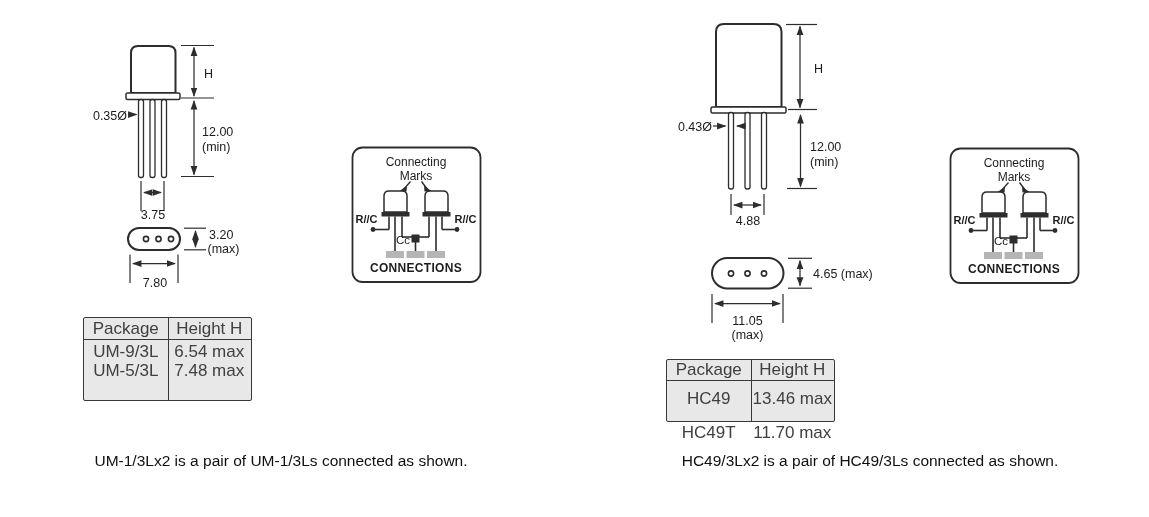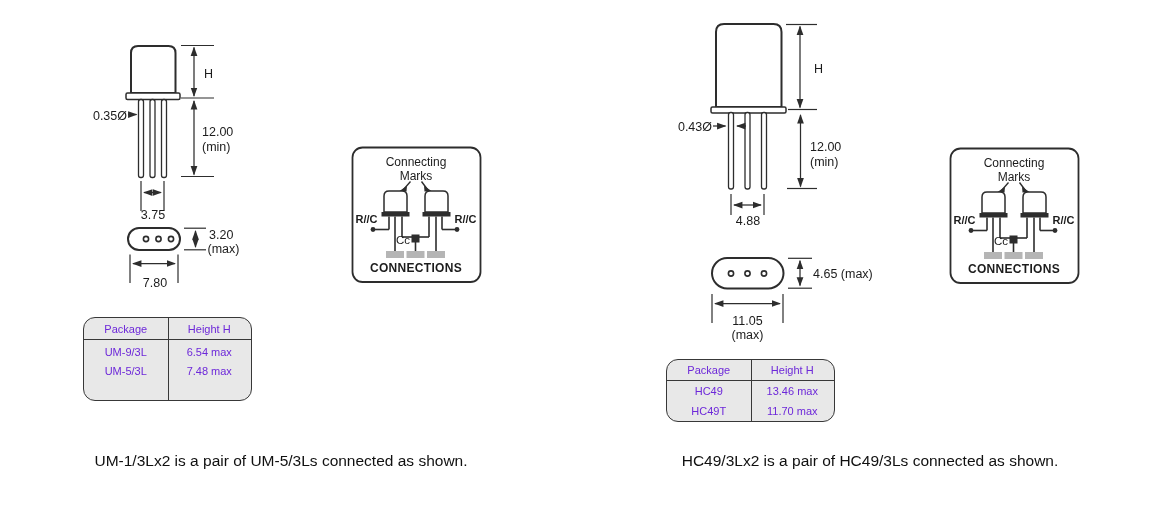--- a/index.html
+++ b/index.html
@@ -20,21 +20,21 @@
   .pad    { fill:#b5b5b5; }
   .hole   { fill:#ffffff; stroke:#2d2d2d; stroke-width:1.6; }
 
   .dim-t  { font-size:12.5px; }
   .conn-t { font-size:12px; }
   .conn-b { font-size:11px; font-weight:bold; }
   .cc-t   { font-size:11.5px; }
   .conn-title { font-size:12px; font-weight:bold; letter-spacing:0.3px; }
 
   .pkg-table { position:absolute; background:#e8e8e8; border:1.5px solid #383838;
-               border-radius:12px; font-size:11px; color:#6d28d9; }
+               border-radius:2px; font-size:17px; color:#404040; }
   .pkg-table .vdiv { position:absolute; top:0; bottom:0; left:50%; width:1.4px; background:#383838; }
   .t-row  { display:flex; align-items:center; height:19px; }
   .t-head { height:21px; border-bottom:1.4px solid #383838; }
   .t-body { padding-top:2px; }
   .t-cell { flex:1; text-align:center; }
 
   .caption { position:absolute; top:452px; width:460px; text-align:center;
              font-size:15.5px; color:#101010; }
   #caption-left  { left:51px; }
   #caption-right { left:640px; }
@@ -278,28 +278,28 @@
       </div>
     </div>
   </div>
 
   <div class="pkg-table" id="table-right" style="left:666px; top:359px; width:167px; height:61px;">
     <div class="vdiv"></div>
     <div class="t-row t-head" style="height:19.5px;">
       <div class="t-cell">Package</div>
       <div class="t-cell">Height H</div>
     </div>
-    <div class="t-body" style="padding-top:1px;">
+    <div class="t-body" style="padding-top:9px;">
       <div class="t-row" style="height:19.5px;">
         <div class="t-cell">HC49</div>
         <div class="t-cell">13.46 max</div>
       </div>
-      <div class="t-row" style="height:19.5px;">
+      <div class="t-row" style="height:19.5px;margin-top:14px;">
         <div class="t-cell">HC49T</div>
         <div class="t-cell">11.70 max</div>
       </div>
     </div>
   </div>
 
-  <div class="caption" id="caption-left">UM-1/3Lx2 is a pair of UM-5/3Ls connected as shown.</div>
+  <div class="caption" id="caption-left">UM-1/3Lx2 is a pair of UM-1/3Ls connected as shown.</div>
   <div class="caption" id="caption-right">HC49/3Lx2 is a pair of HC49/3Ls connected as shown.</div>
 
 </div>
 
 </body></html>

